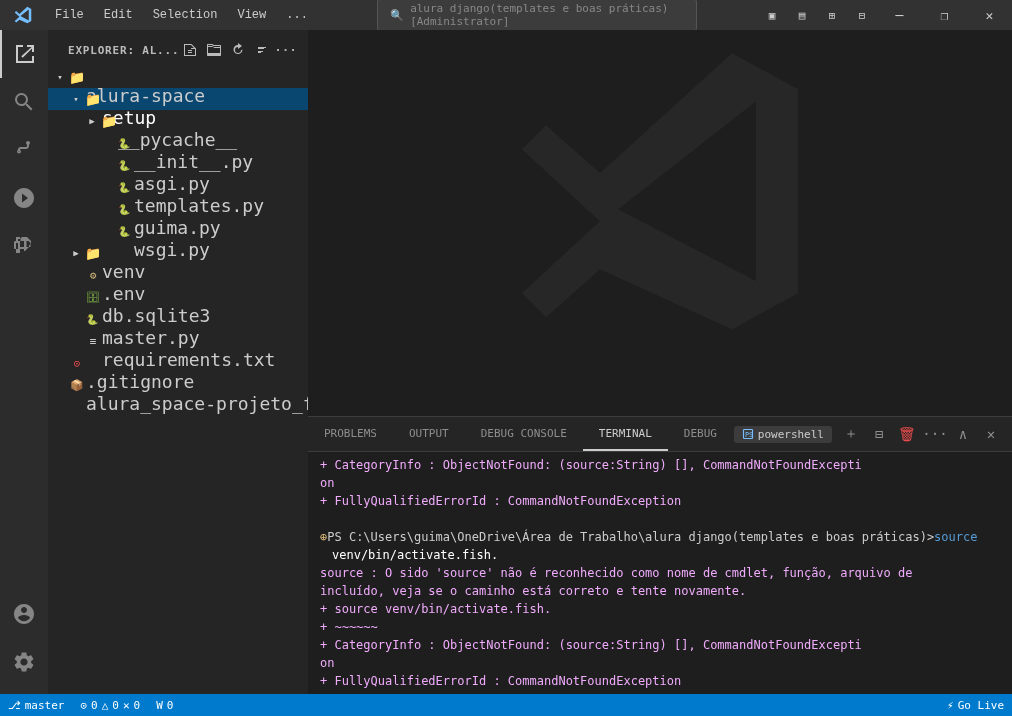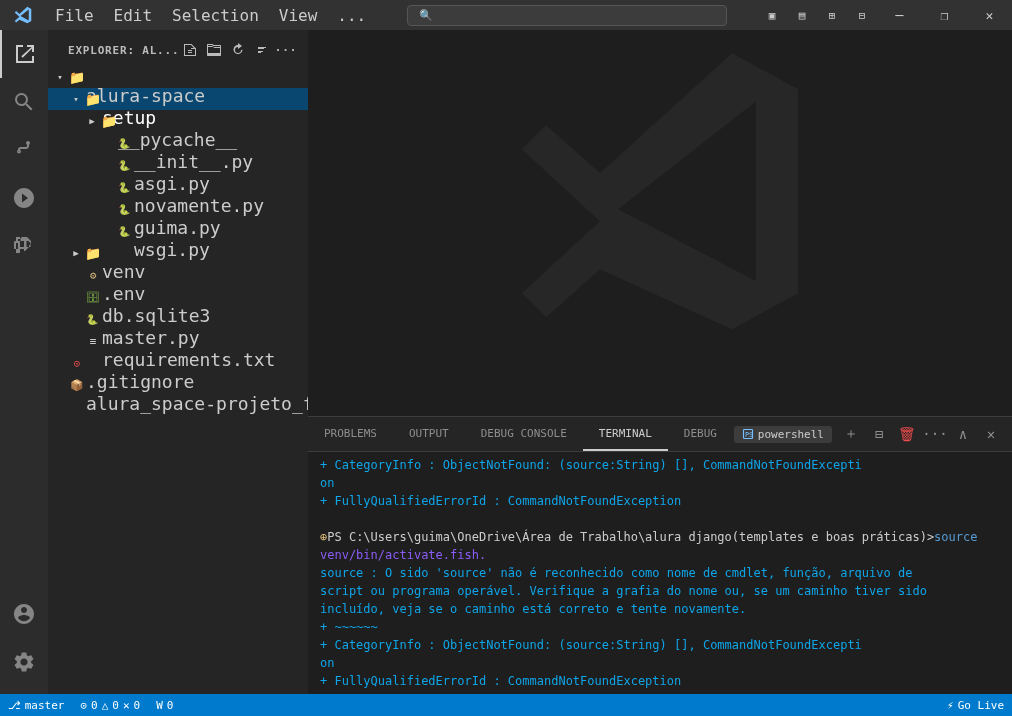--- a/index.html
+++ b/index.html
@@ -41,23 +41,24 @@
     .title-menu {
       display: flex;
       align-items: center;
       height: 100%;
     }
     .title-menu-item {
       padding: 0 10px;
       height: 100%;
       display: flex;
       align-items: center;
-      font-size: 16px;
-      color: #cccccc;
-      cursor: pointer;
+      font-size: 12px;
+      color: #cccccc;
+      cursor: pointer;
+      font-family: Liberation Mono, monospace;
     }
     .title-search {
       flex: 1;
       display: flex;
       justify-content: center;
       align-items: center;
     }
     .title-search-box {
       background: #3c3c3c;
       border: 1px solid #555;
@@ -305,22 +306,22 @@
     .terminal-content {
       flex: 1;
       overflow-y: auto;
       padding: 4px 12px;
       font-family: Consolas, monospace;
       font-size: 12px;
       line-height: 1.5;
     }
     .terminal-content::-webkit-scrollbar { width: 8px; }
     .terminal-content::-webkit-scrollbar-thumb { background: #424242; }
-    .term-red { color: #0ea5e9; }
-    .term-white { color: #8b5cf6; }
+    .term-red { color: #f0abfc; }
+    .term-white { color: #ffffff; margin-left: 12px; }
     .term-prompt { color: #cccccc; }
     .term-cmd { color: #569cd6; }
     .watermark-win {
       position: absolute;
       bottom: 50px;
       right: 20px;
       text-align: right;
     }
     .watermark-win .ww-title {
       font-size: 18px;
@@ -378,20 +379,21 @@
       <div class="title-menu-item">File</div>
       <div class="title-menu-item">Edit</div>
       <div class="title-menu-item">Selection</div>
       <div class="title-menu-item">View</div>
       <div class="title-menu-item">...</div>
     </div>
   </div>
   <div class="title-search">
     <div class="title-search-box">
       <span>🔍</span>
+      <span>alura django(templates e boas práticas) [Administrator]</span>
     </div>
   </div>
   <div class="title-controls">
     <div class="title-layout-btns">
       <div class="title-layout-btn">▣</div>
       <div class="title-layout-btn">▤</div>
       <div class="title-layout-btn">⊞</div>
       <div class="title-layout-btn">⊟</div>
     </div>
     <div class="title-control-btn">─</div>
@@ -498,21 +500,21 @@
 
       <div class="tree-item" style="padding-left:52px">
         <div class="tree-arrow" style="width:16px"></div>
         <div class="tree-icon icon-py" style="font-size:10px;color:#75beff">🐍</div>
         <div class="tree-label">asgi.py</div>
       </div>
 
       <div class="tree-item" style="padding-left:52px">
         <div class="tree-arrow" style="width:16px"></div>
         <div class="tree-icon icon-py" style="font-size:10px;color:#75beff">🐍</div>
-        <div class="tree-label">novamente.py</div>
+        <div class="tree-label">templates.py</div>
       </div>
 
       <div class="tree-item" style="padding-left:52px">
         <div class="tree-arrow" style="width:16px"></div>
         <div class="tree-icon icon-py" style="font-size:10px;color:#75beff">🐍</div>
         <div class="tree-label">guima.py</div>
       </div>
 
       <div class="tree-item" style="padding-left:52px">
         <div class="tree-arrow" style="width:16px"></div>
@@ -615,22 +617,22 @@
 
         <div style="display:flex;flex-wrap:wrap;">
           <span style="color:#e5c07b">⊕ </span>
           <span class="term-prompt">PS C:\Users\guima\OneDrive\Área de Trabalho\alura django(templates e boas práticas)&gt; </span>
           <span class="term-cmd">source</span>
           <span class="term-white"> venv/bin/activate.fish.</span>
         </div>
 
         <div>
           <div class="term-red">source : O sido 'source' não é reconhecido como nome de cmdlet, função, arquivo de</div>
-          <div class="term-red">script ou programa operável. Verifique a grafia do nome ou, se um caminho tiver sido</div>
           <div class="term-red">incluído, veja se o caminho está correto e tente novamente.</div>
+          <div class="term-red">+ source venv/bin/activate.fish.</div>
           <div class="term-red">+ ~~~~~~</div>
           <div class="term-red">    + CategoryInfo          : ObjectNotFound: (source:String) [], CommandNotFoundExcepti</div>
           <div class="term-red">    on</div>
           <div class="term-red">    + FullyQualifiedErrorId : CommandNotFoundException</div>
         </div>
 
         <div>&nbsp;</div>
 
         <div style="display:flex;align-items:center;">
           <span style="color:#e5c07b">⊙ </span>

